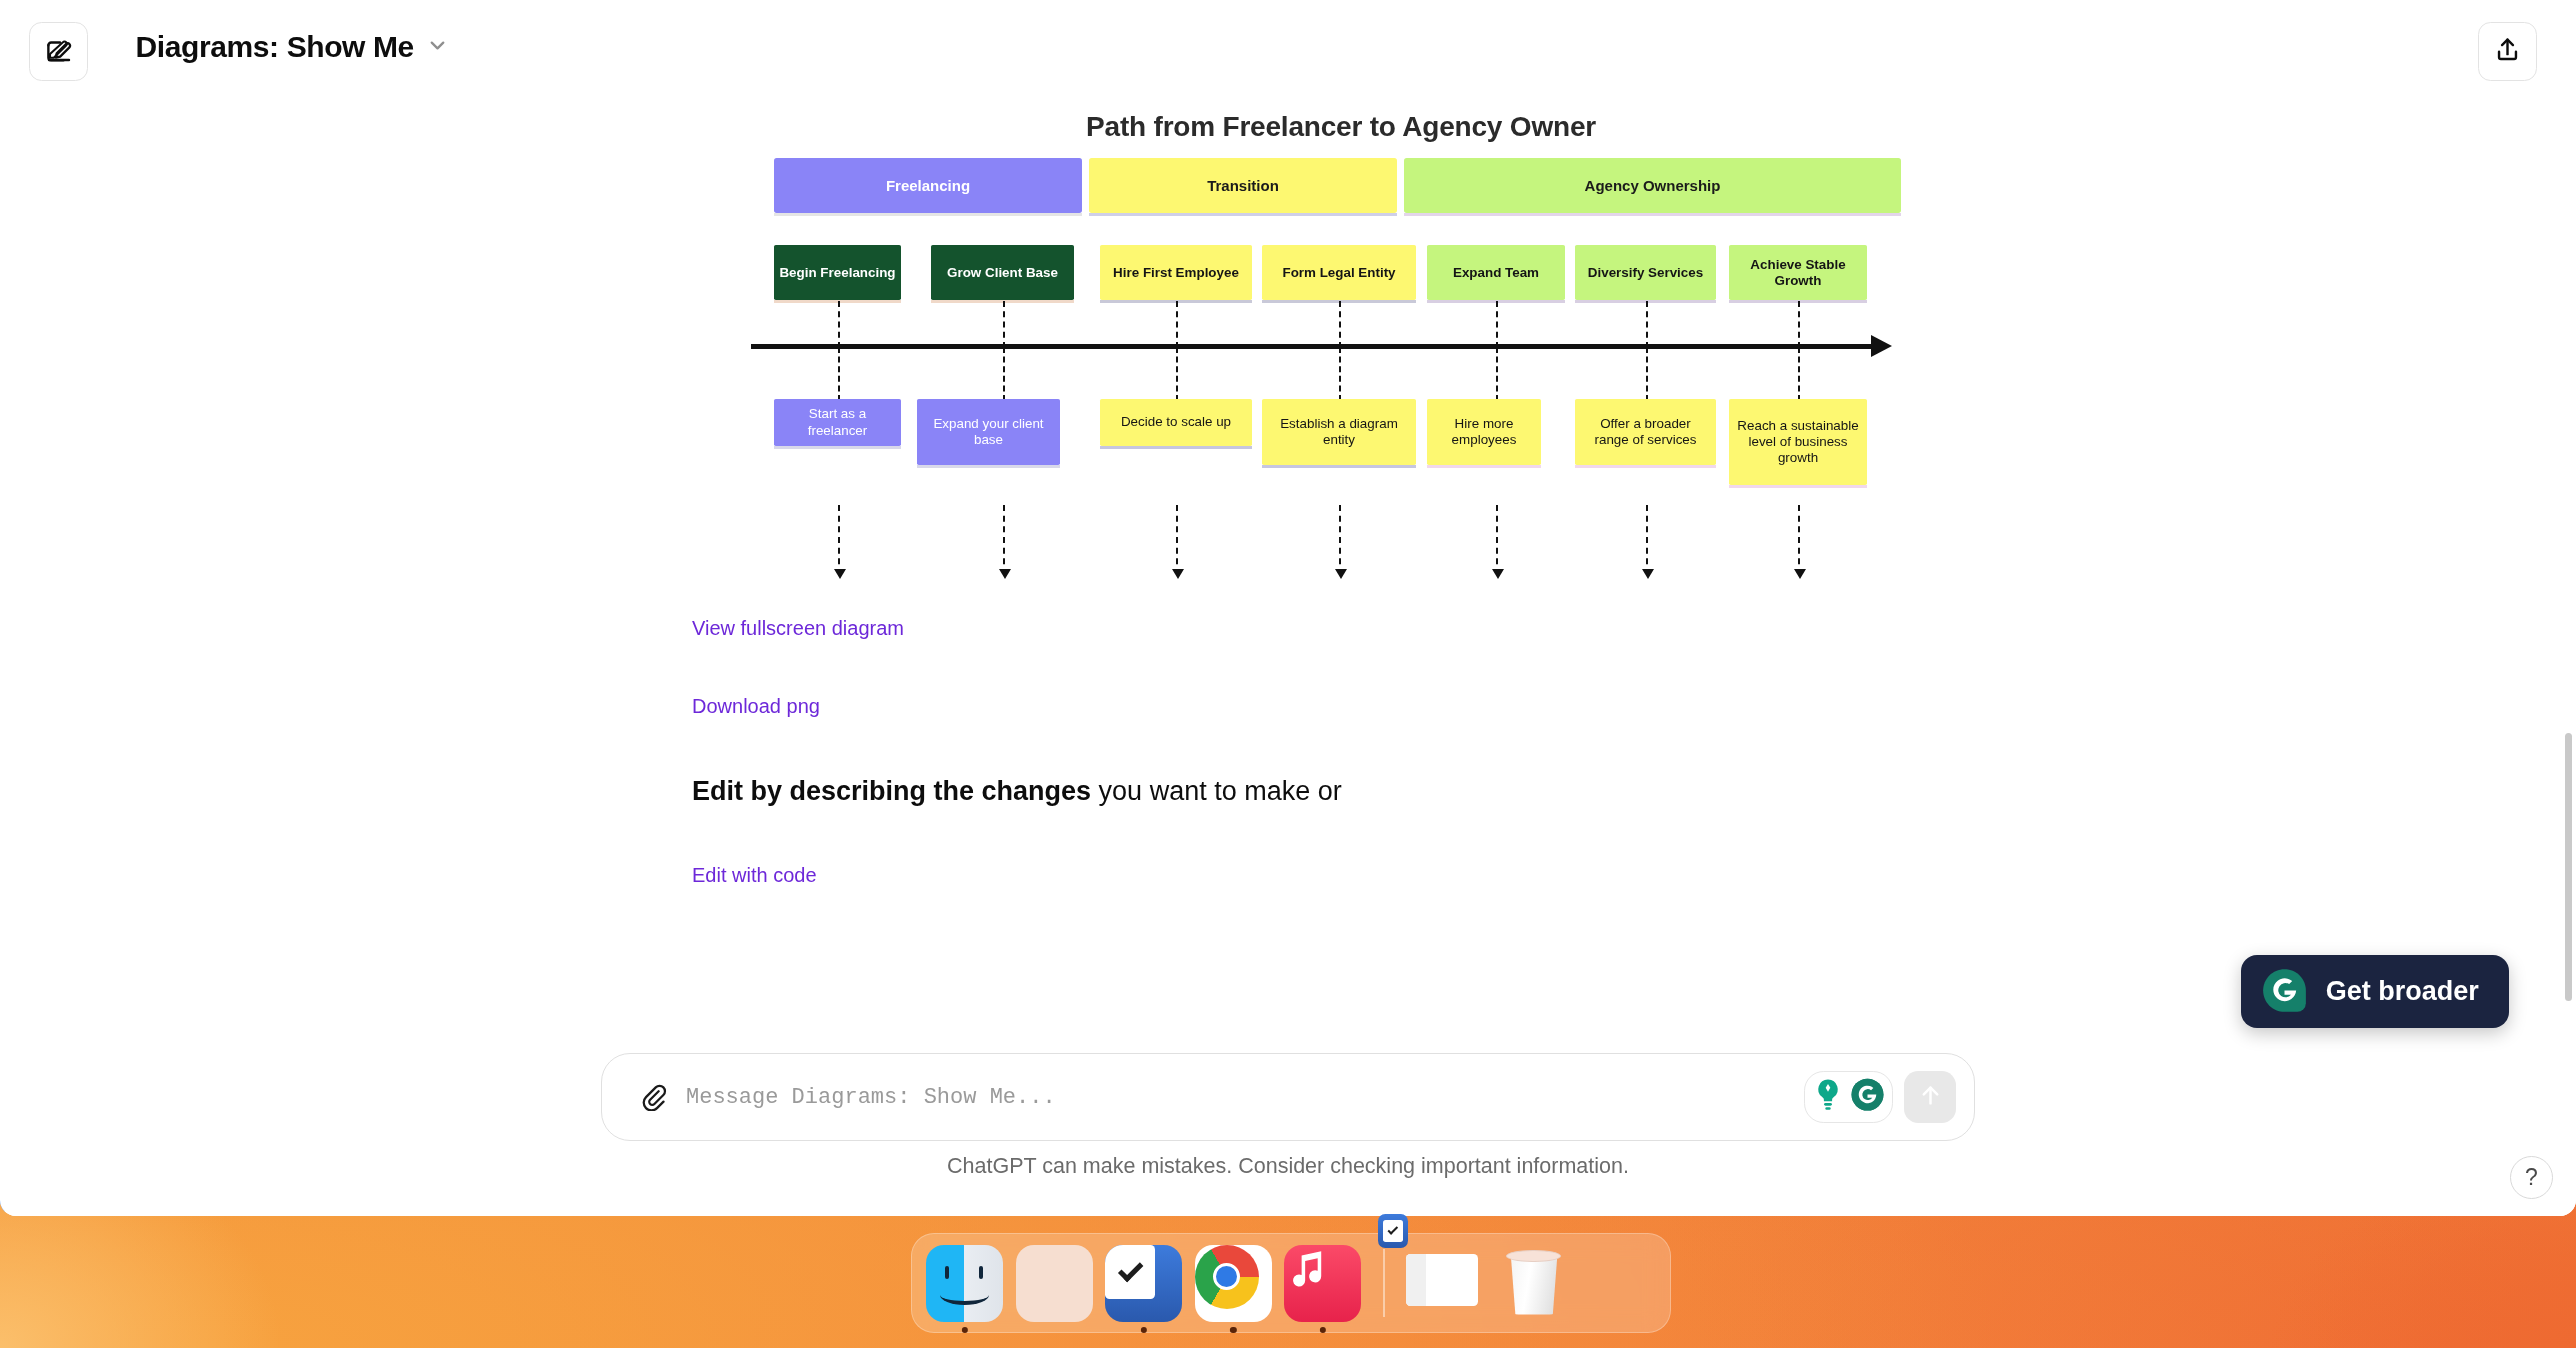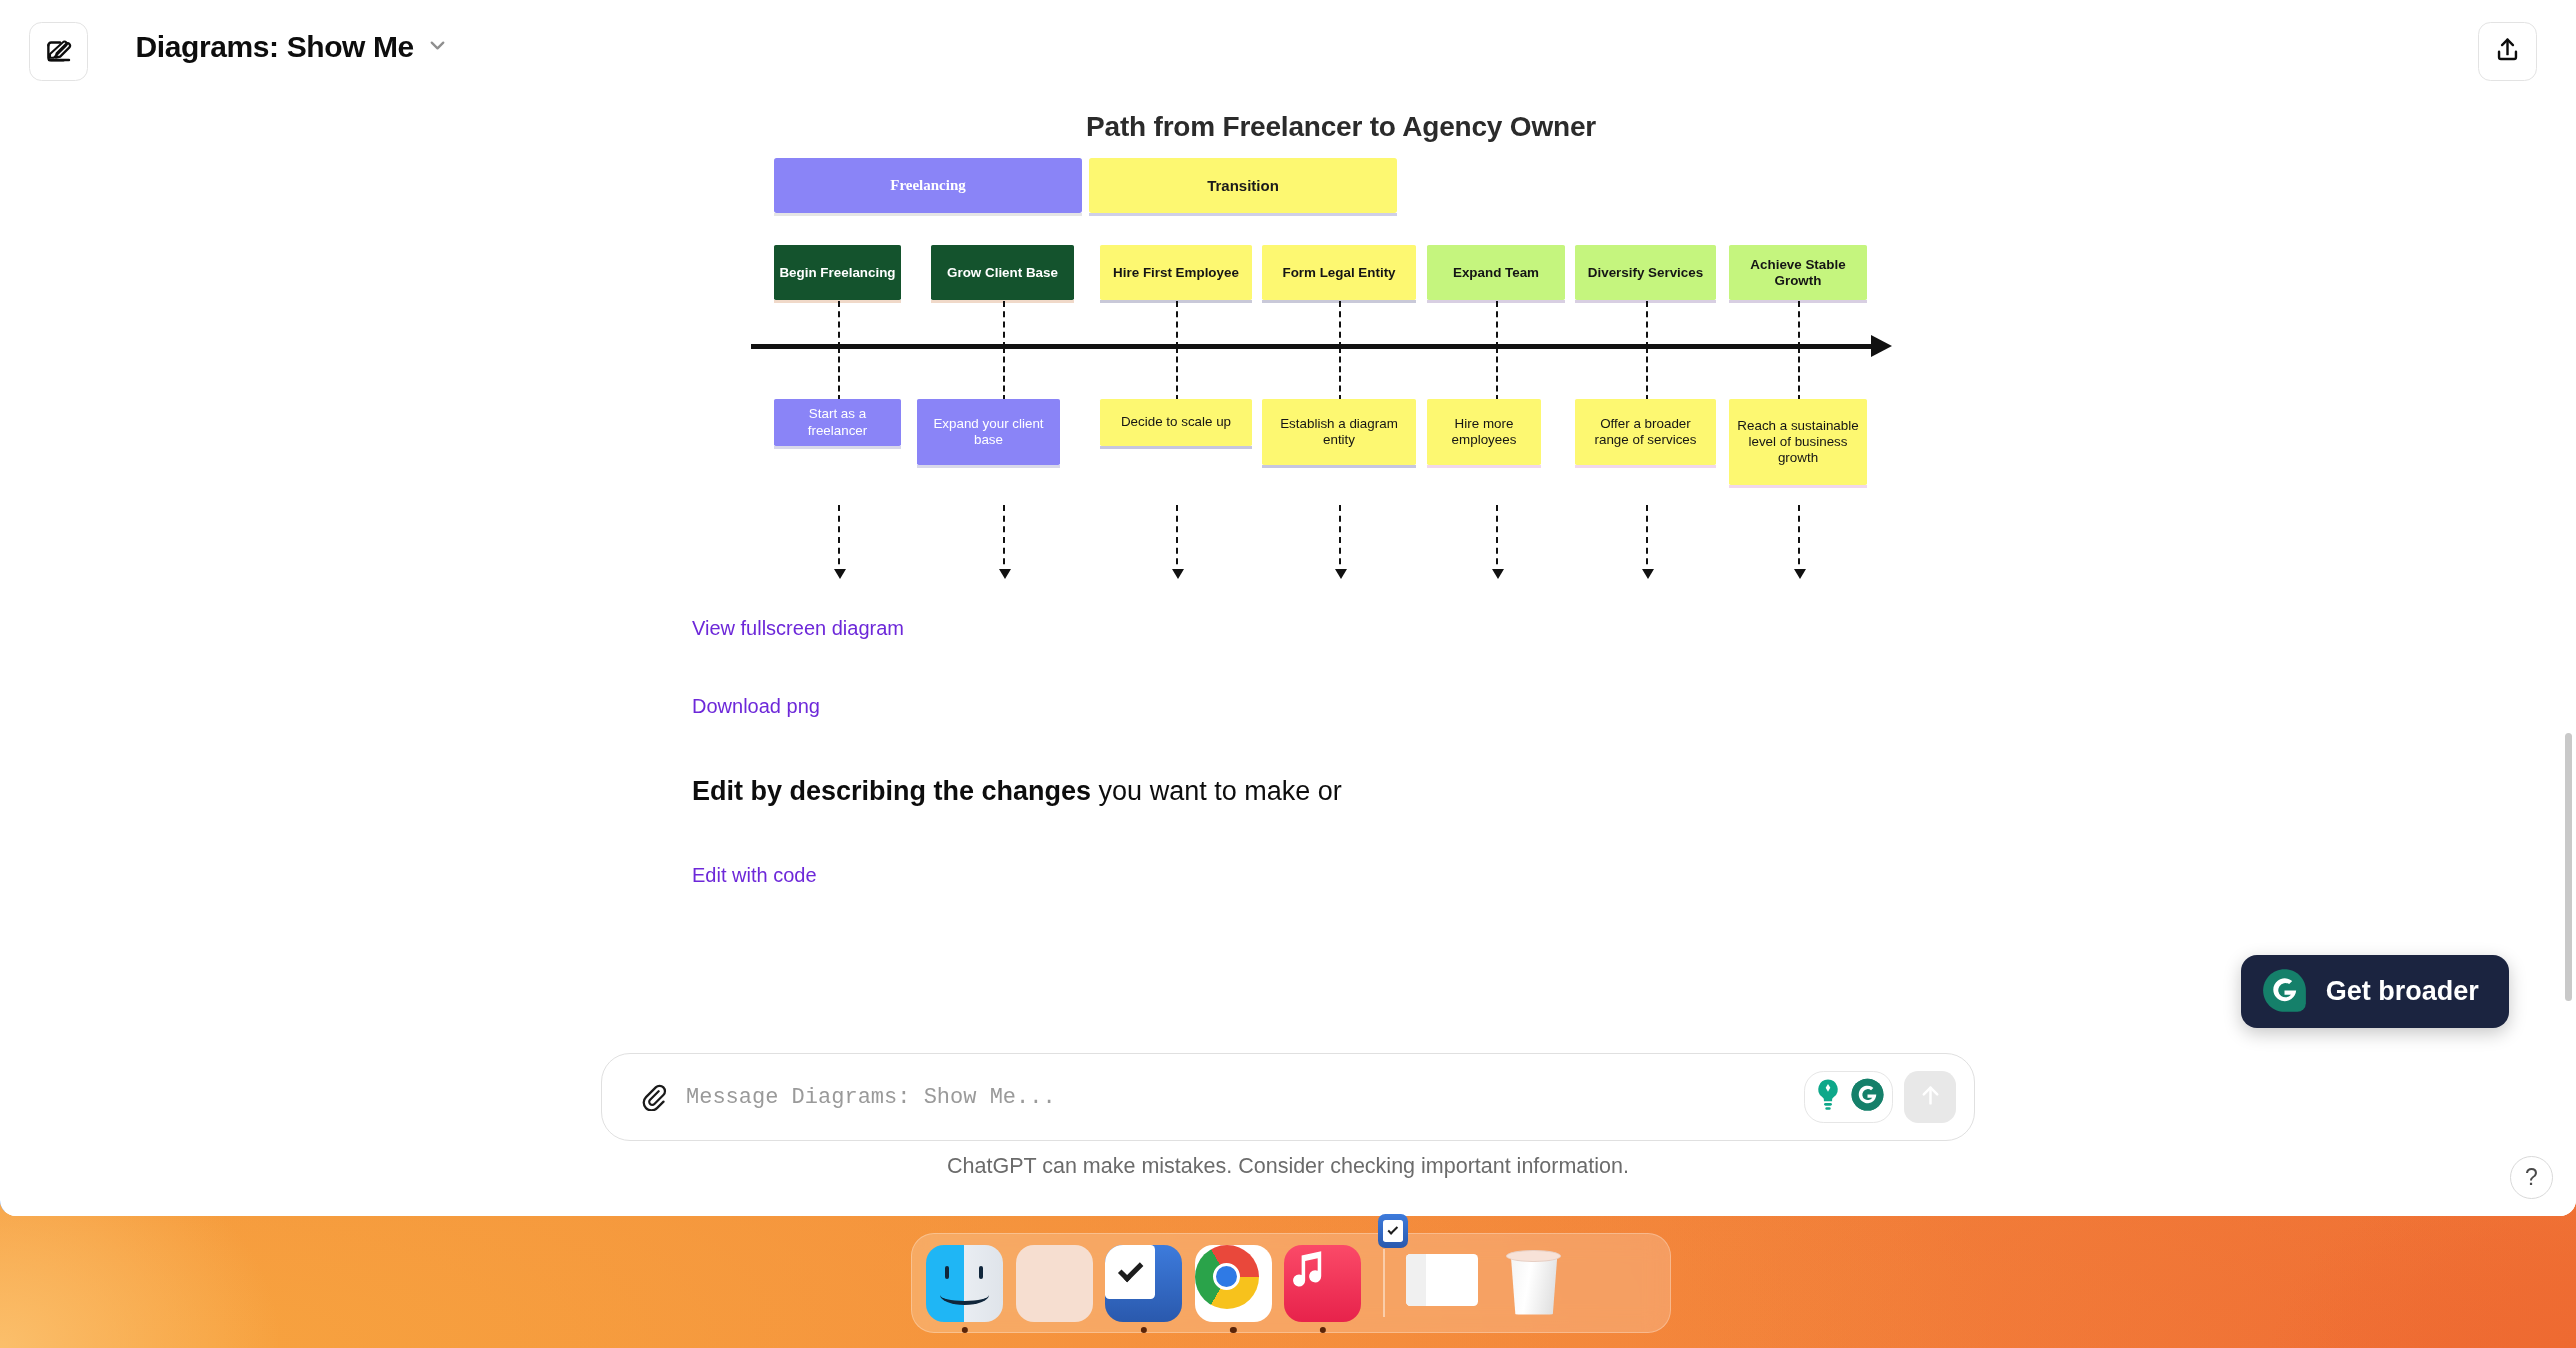--- a/index.html
+++ b/index.html
@@ -100,21 +100,21 @@
   }
 
   
   .phase-row { position: absolute; left: 41px; top: 54px; width: 1127px; height: 55px; }
   .phase {
     position: absolute; top: 0; height: 55px;
     border-radius: 2.7px;
     display: flex; align-items: center; justify-content: center;
     font-size: 15px; font-weight: 600; color: #1b1b1b;
   }
-  .phase.p0 { left: 0px;   width: 308px; background: #8a84f7; color: #ffffff; font-family: Liberation Serif, serif; }
+  .phase.p0 { left: 0px;   width: 308px; background: #8a84f7; color: #ffffff; }
   .phase.p1 { left: 315px; width: 308px; background: #fdf871; }
   .phase.p2 { left: 630px; width: 497px; background: #c5f57e; }
   .phase-underline {
     position: absolute; left: 0; bottom: -2.7px; height: 2.7px; width: 100%;
     background: rgba(0,0,0,0.07);
   }
 
   
   .miles-row { position: absolute; left: 41px; top: 141px; width: 1127px; height: 55px; }
   .mbox {
@@ -407,20 +407,24 @@
       <div class="diagram-title">Path from Freelancer to Agency Owner</div>
 
       <div class="phase-row">
         <div class="phase p0">
           <span>Freelancing</span>
           <span class="phase-underline" style="background:rgba(0,0,0,0.10)"></span>
         </div>
         <div class="phase p1">
           <span>Transition</span>
           <span class="phase-underline" style="background:#cfcfe8"></span>
+        </div>
+        <div class="phase p2">
+          <span>Agency Ownership</span>
+          <span class="phase-underline" style="background:#e3d5ea"></span>
         </div>
       </div>
 
       <div class="miles-row">
         <div class="mbox c-purple" style="left:0px;width:127px">
           <span>Begin Freelancing</span>
           <span class="uline" style="background:#f0d9c9"></span>
         </div>
         <div class="mbox c-purple" style="left:157px;width:143px">
           <span>Grow Client Base</span>

